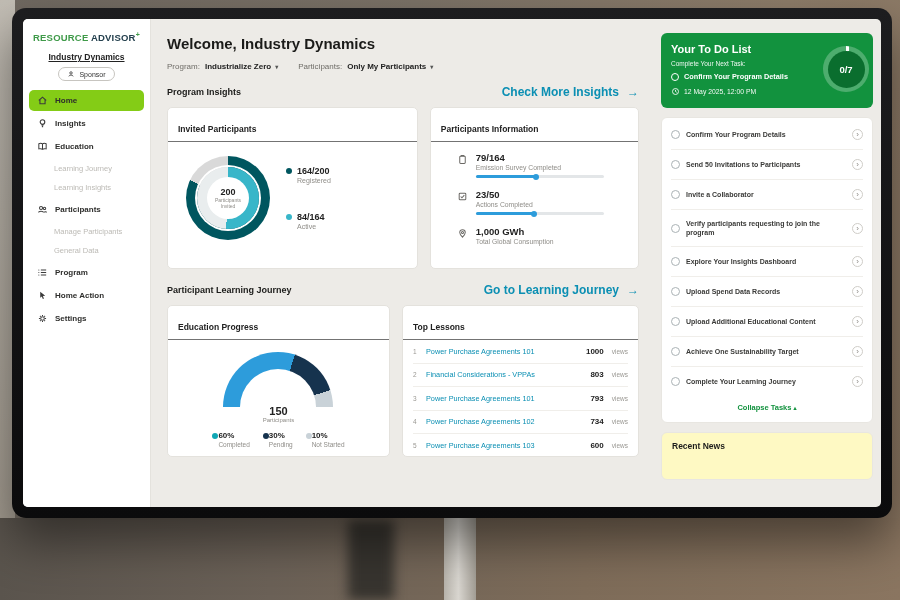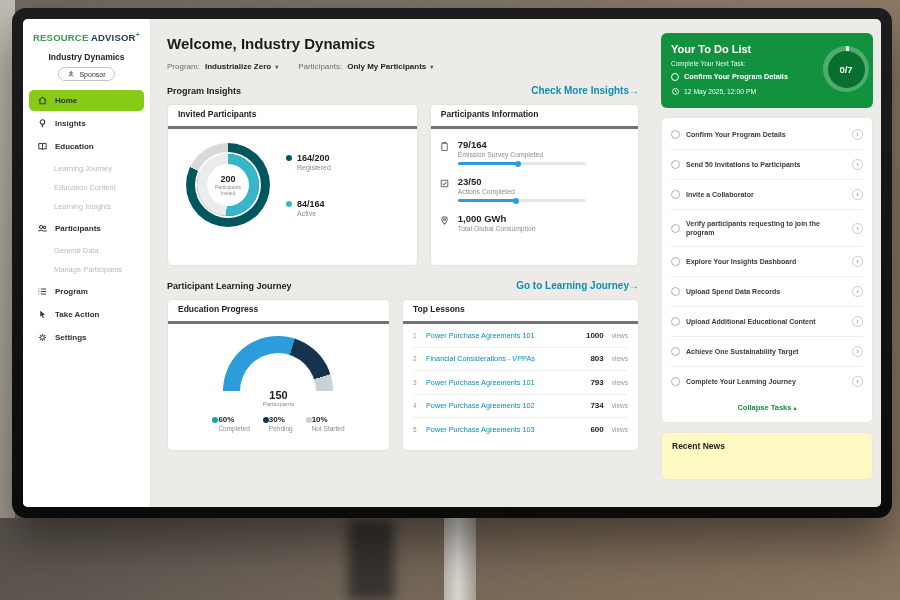--- a/index.html
+++ b/index.html
@@ -24,61 +24,61 @@
     box-shadow:0 24px 48px rgba(0,0,0,.45); }
   .screen { width:858px; height:488px; background:#edebe7; border-radius:5px;
     overflow:hidden; position:relative; }
 
   
   .sidebar { position:absolute; left:0; top:0; bottom:0; width:128px; background:#fff;
     border-right:1px solid #e4e2dd; padding-top:12px; }
   .logo { padding:0 10px; font-size:9.5px; font-weight:bold; letter-spacing:.2px; white-space:nowrap; }
   .logo-green { color:#3f9a49; } .logo-dark { color:#24404e; }
   .logo-plus { color:#3f9a49; font-size:7px; }
-  .org { text-align:center; font-size:8.5px; font-weight:bold; color:#222; margin-top:9px; }
+  .org { text-align:center; font-size:8.5px; font-weight:bold; color:#222; margin-top:9px;text-decoration:underline; }
   .sponsor { width:fit-content; margin:5px auto 9px; border:1px solid #c7c5c0; border-radius:10px;
     padding:2px 8px; font-size:7px; color:#333; display:flex; align-items:center; gap:4px; background:#fff; cursor:pointer; }
   .nav-item { display:flex; align-items:center; gap:7px; margin:2px 6px; padding:5px 8px;
     border-radius:5px; font-size:8px; font-weight:bold; color:#2e2e2c; cursor:pointer; }
   .nav-item.active { background:#84cc16; }
   .nav-ic { display:flex; width:11px; flex:none; }
   .nav-sub { padding:5px 8px 5px 31px; font-size:7.5px; color:#bcbab5; cursor:pointer; }
 
   
   .main { position:absolute; left:128px; top:0; right:230px; bottom:0; padding:14px 12px 0 16px; }
   .title { font-size:15px; font-weight:bold; margin:2px 0 0; color:#1b1b19; }
   .filters { display:flex; gap:20px; margin-top:10px; font-size:8px; color:#6f6d68; align-items:center; }
   .filter { display:flex; gap:5px; align-items:center; }
   .f-value { font-weight:bold; color:#222; display:flex; align-items:center; gap:4px; cursor:pointer; }
   .chev { font-size:6px; color:#555; }
   .sec-row { display:flex; justify-content:space-between; align-items:center; margin-top:14px; }
   .sec-title { font-size:9px; font-weight:bold; color:#1c1c1a; }
-  .sec-link { font-size:10px; font-weight:bold; color:#0b8fb3; display:flex; gap:0; align-items:flex-start; cursor:pointer; }
+  .sec-link { font-size:12px; font-weight:bold; color:#0b8fb3; display:flex; gap:8px; align-items:flex-start; cursor:pointer; }
   .cards { display:flex; gap:12px; margin-top:8px; }
   .card { background:#fff; border:1px solid #e4e2dd; border-radius:5px; }
-  .card-h { font-size:8.5px; font-weight:bold; color:#222; padding:4px 10px 7px; border-bottom:3px solid #737373; }
+  .card-h { font-size:8.5px; font-weight:bold; color:#222; padding:16px 10px 7px; border-bottom:1px solid #737373; }
 
   .card-invited { flex:1.2; height:162px; }
   .inv-body { display:flex; align-items:center; padding:14px 10px; gap:16px; }
   .donut-outer { width:84px; height:84px; border-radius:50%; position:relative; margin-left:8px;
     background:conic-gradient(#00565f 0 295deg,#d9d9d9 295deg 360deg); }
   .ring2 { position:absolute; inset:11px; border-radius:50%; box-shadow:0 0 0 2px #fff;
     background:conic-gradient(#38b6c9 0 184deg,#e9edee 184deg 360deg); }
   .hole { position:absolute; inset:21px; background:#fff; border-radius:50%;
     display:flex; flex-direction:column; align-items:center; justify-content:center; }
   .d-val { font-size:9px; font-weight:bold; color:#222; }
   .d-lab { font-size:5px; color:#8f8d88; text-align:center; line-height:1.2; width:34px; }
   .inv-legend { display:flex; flex-direction:column; gap:28px; }
   .leg-item { display:flex; gap:5px; align-items:flex-start; }
   .dot { width:6px; height:6px; border-radius:50%; margin-top:2px; flex:none; background:#999; }
   .l-val { font-size:9px; font-weight:bold; color:#222; }
   .l-lab { font-size:7px; color:#8f8d88; margin-top:1px; }
 
   .card-info { flex:1; height:162px; }
-  .info-body { padding:10px 8px; display:flex; flex-direction:column; gap:11px; }
+  .info-body { padding:10px 26px; display:flex; flex-direction:column; gap:11px; }
   .info-row { display:flex; gap:8px; align-items:flex-start; }
   .info-ic { width:11px; display:flex; margin-top:2px; flex:none; }
   .i-val { font-size:9.5px; font-weight:bold; color:#222; }
   .i-lab { font-size:6.8px; color:#8f8d88; margin-top:1px; }
   .pbar { margin-top:4px; width:128px; height:3px; background:#e3e6e8; border-radius:2px; position:relative; }
   .pfill { height:3px; border-radius:2px; background:#2d9cdb; position:relative; width:50%; }
   .pfill::after { content:""; position:absolute; right:-2px; top:-1.5px; width:6px; height:6px;
     border-radius:50%; background:#2d9cdb; }
 
   .card-edu { flex:0.94; height:152px; }
@@ -180,53 +180,52 @@
           <div class="nav-item">
             <span class="nav-ic">
                 <svg width="11" height="11" viewBox="0 0 12 12" fill="none" stroke="#3c3c3c" stroke-width="1.1">
                   <path d="M2 3 C3.5 2.4 5 2.5 6 3.2 C7 2.5 8.5 2.4 10 3 V8.6 C8.5 8.2 7 8.3 6 9 C5 8.3 3.5 8.2 2 8.6 Z"></path>
                   <path d="M6 3.2 V9"></path>
                 </svg>
               </span>
             <span>Education</span>
           </div>
           <div class="nav-sub">Learning Journey</div>
-          <div class="nav-sub">Education Content</div>
           <div class="nav-sub">Learning Insights</div>
           <div class="nav-item">
             <span class="nav-ic">
                 <svg width="11" height="11" viewBox="0 0 12 12" fill="none" stroke="#3c3c3c" stroke-width="1.1">
                   <circle cx="4.4" cy="4.4" r="1.7"></circle>
                   <circle cx="8.2" cy="4.8" r="1.3"></circle>
                   <path d="M1.8 9.3 C1.8 7.3 7 7.3 7 9.3"></path>
                   <path d="M7.9 9.3 C8.1 8 10.4 8 10.4 9.3"></path>
                 </svg>
               </span>
             <span>Participants</span>
           </div>
+          <div class="nav-sub">Manage Participants</div>
           <div class="nav-sub">General Data</div>
-          <div class="nav-sub">Manage Participants</div>
           <div class="nav-item">
             <span class="nav-ic">
                 <svg width="11" height="11" viewBox="0 0 12 12" fill="none" stroke="#3c3c3c" stroke-width="1.2">
                   <path d="M4.2 3.2 H10 M4.2 6 H10 M4.2 8.8 H10"></path>
                   <circle cx="2" cy="3.2" r="0.6" fill="#3c3c3c" stroke="none"></circle>
                   <circle cx="2" cy="6" r="0.6" fill="#3c3c3c" stroke="none"></circle>
                   <circle cx="2" cy="8.8" r="0.6" fill="#3c3c3c" stroke="none"></circle>
                 </svg>
               </span>
             <span>Program</span>
           </div>
           <div class="nav-item">
             <span class="nav-ic">
                 <svg width="11" height="11" viewBox="0 0 12 12">
                   <path fill="#3c3c3c" d="M3.5 1.8 L9 6.2 L6.4 6.6 L7.6 9.2 L6.4 9.7 L5.2 7.1 L3.5 8.4 Z"></path>
                 </svg>
               </span>
-            <span>Take Action</span>
+            <span>Home Action</span>
           </div>
           <div class="nav-item">
             <span class="nav-ic">
                 <svg width="11" height="11" viewBox="0 0 12 12" fill="none" stroke="#3c3c3c" stroke-width="1.1">
                   <circle cx="6" cy="6" r="2"></circle>
                   <path d="M6 2.1 V3.3 M6 8.7 V9.9 M2.1 6 H3.3 M8.7 6 H9.9 M3.2 3.2 L4.1 4.1 M7.9 7.9 L8.8 8.8 M8.8 3.2 L7.9 4.1 M4.1 7.9 L3.2 8.8"></path>
                 </svg>
               </span>
             <span>Settings</span>
           </div>

